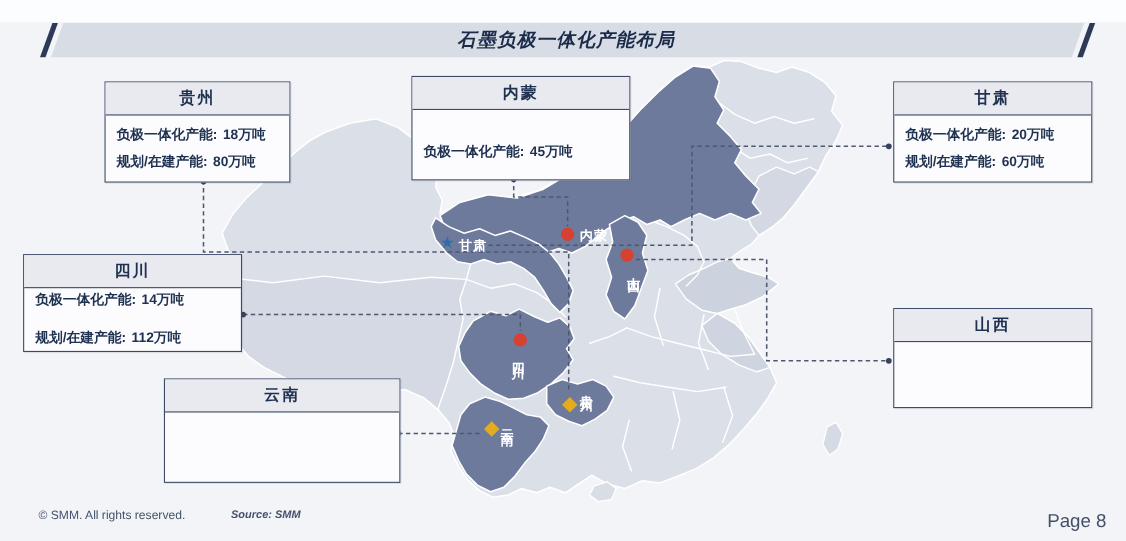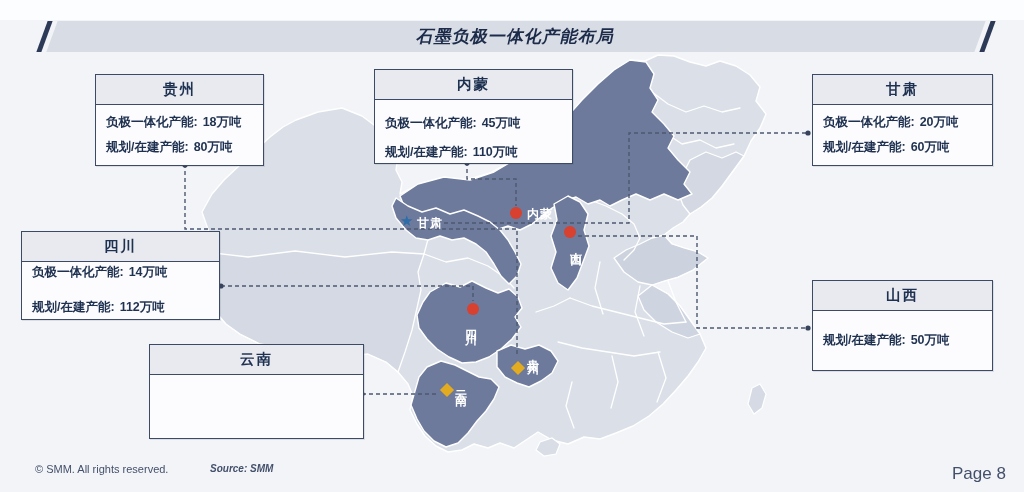--- a/index.html
+++ b/index.html
@@ -151,21 +151,20 @@
     <div class="hd">贵州</div>
     <div class="bd">
       <div class="row"><span>负极一体化产能:</span><span class="val">18万吨</span></div>
       <div class="row"><span>规划/在建产能:</span><span class="val">80万吨</span></div>
     </div>
   </div>
   <div class="callout cb-neimeng">
     <div class="hd">内蒙</div>
     <div class="bd">
       <div class="row"><span>负极一体化产能:</span><span class="val">45万吨</span></div>
-      <div class="row"><span>规划/在建产能:</span><span class="val">110万吨</span></div>
     </div>
   </div>
   <div class="callout cb-gansu">
     <div class="hd">甘肃</div>
     <div class="bd">
       <div class="row"><span>负极一体化产能:</span><span class="val">20万吨</span></div>
       <div class="row"><span>规划/在建产能:</span><span class="val">60万吨</span></div>
     </div>
   </div>
   <div class="callout cb-sichuan">
@@ -174,20 +173,19 @@
       <div class="row"><span>负极一体化产能:</span><span class="val">14万吨</span></div>
       <div class="row"><span>规划/在建产能:</span><span class="val">112万吨</span></div>
     </div>
   </div>
   <div class="callout cb-yunnan">
     <div class="hd">云南</div>
   </div>
   <div class="callout cb-shanxi">
     <div class="hd">山西</div>
     <div class="bd">
-      <div class="row"><span>规划/在建产能:</span><span class="val">50万吨</span></div>
     </div>
   </div>
 
   <div class="footer-copy">© SMM. All rights reserved.</div>
   <div class="footer-source">Source: SMM</div>
   <div class="footer-page">Page 8</div>
 </div>
 
 </body></html>

